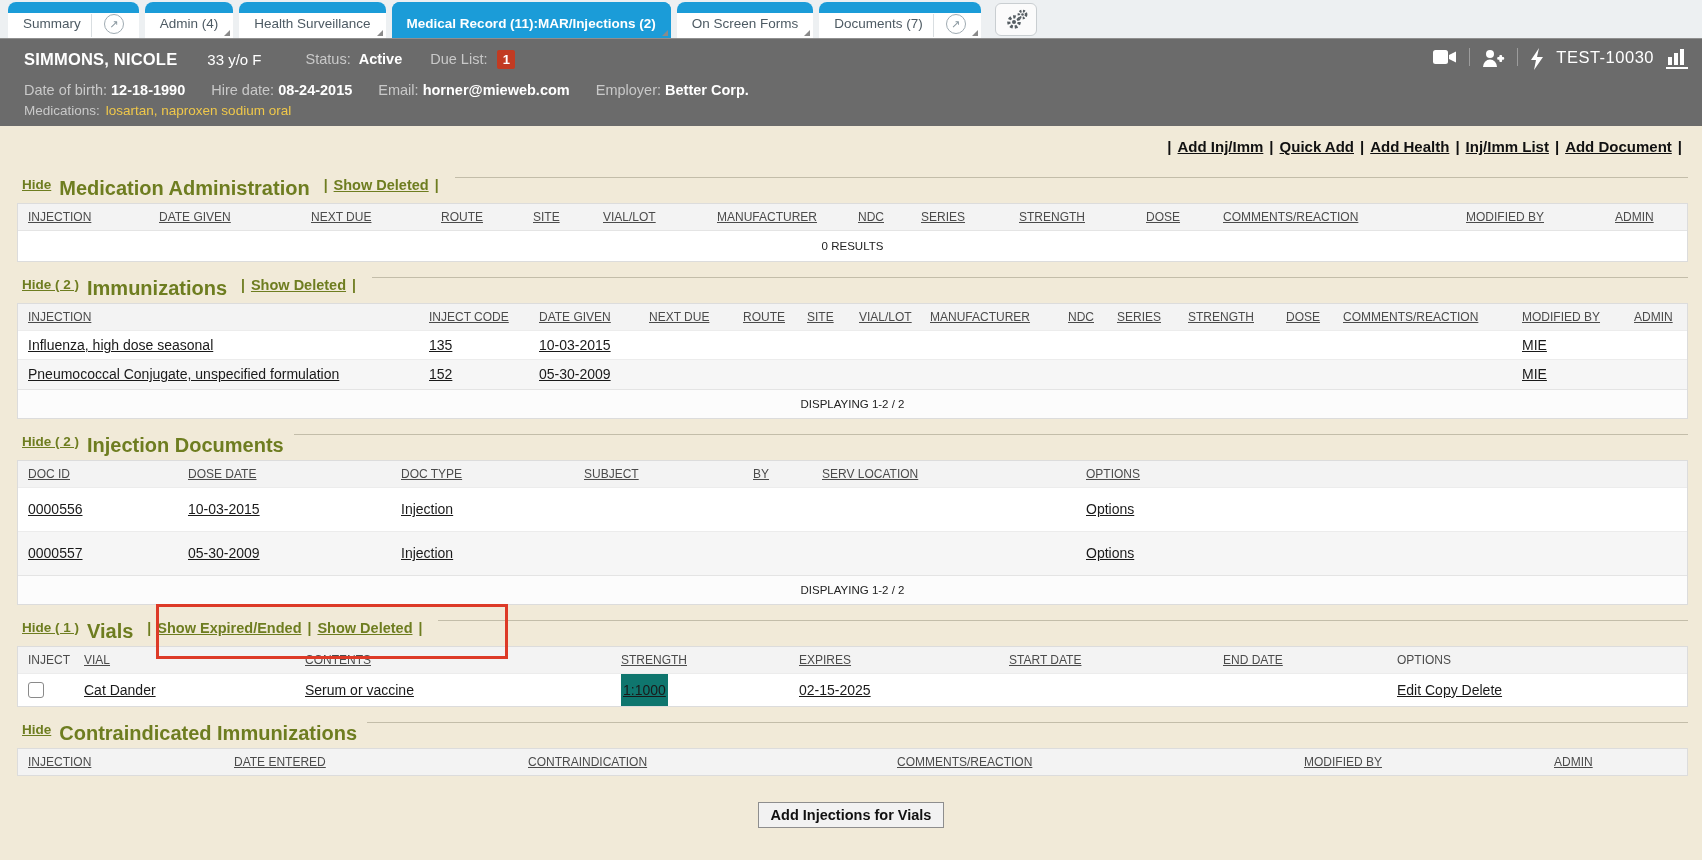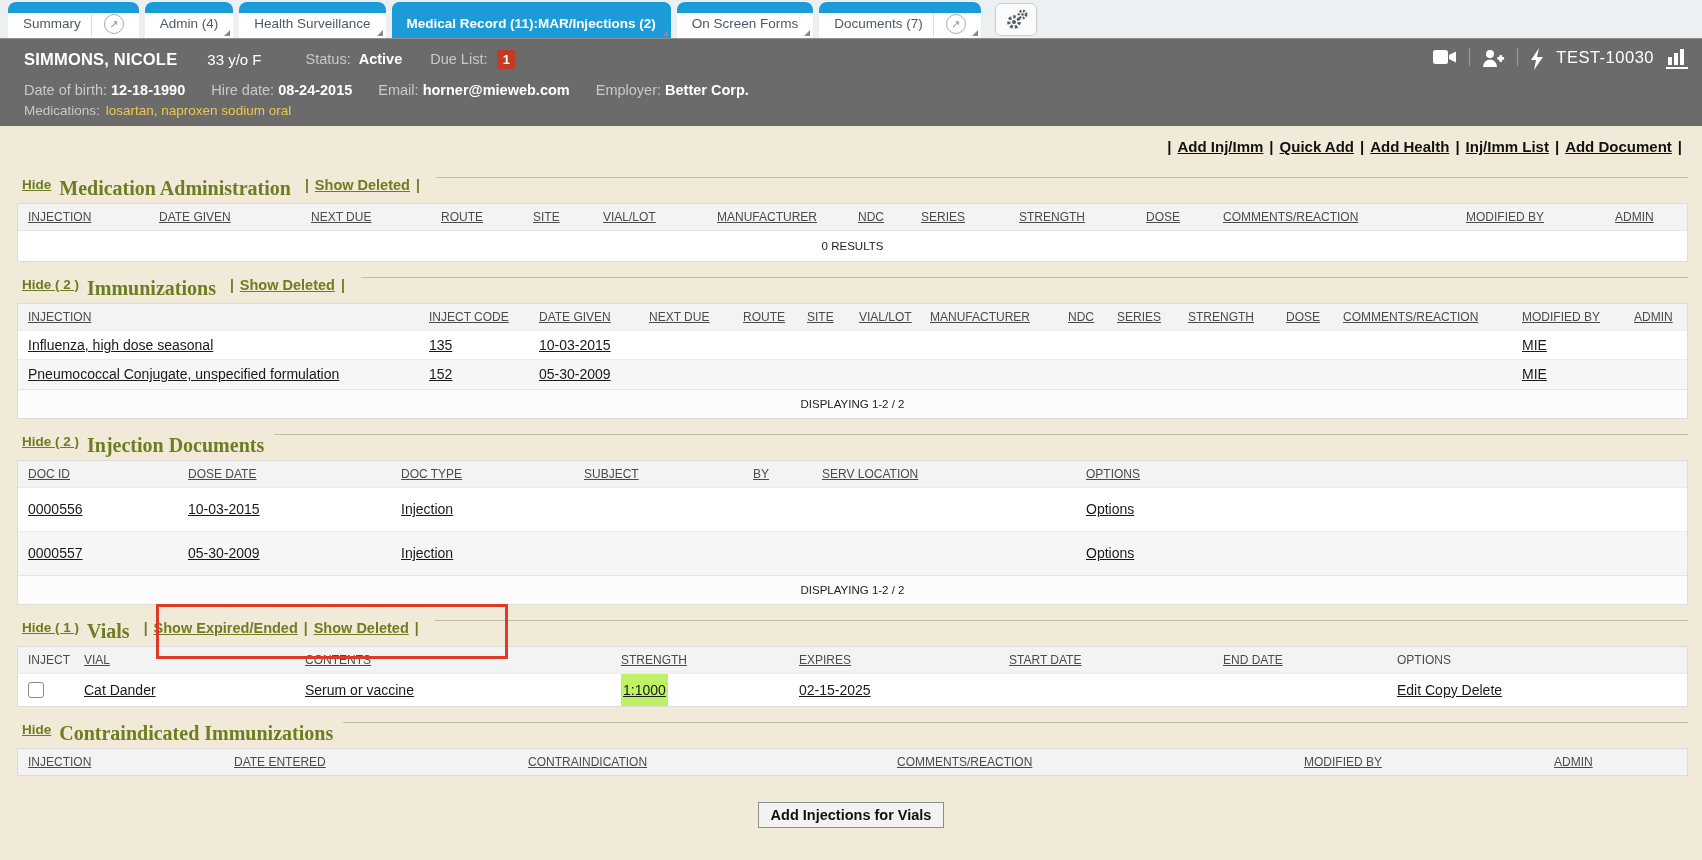--- a/index.html
+++ b/index.html
@@ -46,40 +46,40 @@
   
   .content { padding-top:12px; }
   .actions { display:flex; justify-content:flex-end; align-items:center; padding-right:14px;
              font-weight:bold; font-size:15px; color:#111; margin-bottom:22px; }
   .actions a { color:#111; text-decoration:underline; cursor:pointer; }
   .actions .sep { margin:0 6px; text-decoration:none; }
 
   .section { margin-bottom:15px; position:relative; }
   .sec-head { display:flex; align-items:flex-start; padding:0 14px 3px 22px; }
   .hide-link { color:#6e7d20; font-weight:bold; font-size:13.5px; text-decoration:underline; cursor:pointer; white-space:nowrap; }
-  .sec-title { color:#6e7d20; font-weight:bold; font-size:20px; margin-left:8px; white-space:nowrap;font-family:Liberation Serif, serif; }
+  .sec-title { color:#6e7d20; font-weight:bold; font-size:20px; margin-left:8px; white-space:nowrap; }
   .sec-links { display:flex; align-items:center; margin-left:8px; }
   .sec-links .sep { color:#6e7d20; font-weight:bold; margin:0 6px; font-size:14px; }
   .sec-links a { color:#6e7d20; font-weight:bold; font-size:14.5px; text-decoration:underline; cursor:pointer; white-space:nowrap; }
   .rule { flex:1; border-top:1px solid #c3bda9; margin-left:10px; }
 
   .twrap { margin:0 14px 0 17px; background:#fff; border:1px solid #dcdcdc; }
   table { width:100%; border-collapse:collapse; table-layout:fixed; }
   thead tr { background:#f3f3f3; }
   th { text-align:left; font-weight:normal; font-size:12px; color:#4b4b4b; padding:6px 10px; white-space:nowrap; overflow:hidden; cursor:pointer; }
   th .u { text-decoration:underline; }
   tbody td { font-size:14px; color:#1a1a1a; padding:4px 10px; white-space:nowrap; overflow:hidden; border-top:1px solid #ececec; vertical-align:middle;text-decoration:underline; }
   tbody tr:nth-child(even) { background:#f6f6f6; }
   .sec-immunizations tbody td { height:29px; }
   .sec-injection-documents tbody td { height:44px; }
   .sec-vials tbody td { height:32px; }
   .tfoot { text-align:center; font-size:11.5px; color:#222; padding:8px 0; background:#fcfcfc; border-top:1px solid #e4e4e4; }
   .tfoot.empty { background:#fff; padding:9px 0; }
   .cb { width:16px; height:16px; border:1.5px solid #8a8a8a; border-radius:3px; background:#fff; cursor:pointer; }
-  .hl { background:#bef264; padding:12px 2px; }
+  .hl { background:#0f766e; padding:12px 2px; }
 
   .annotation-box { position:absolute; left:156px; top:-16px; width:352px; height:55px;
                     border:3px solid #dd3a27; z-index:5; pointer-events:none; }
 
   .btnrow { display:flex; justify-content:center; margin:26px 0 14px 0; }
   .pushbtn { font-family:"Liberation Sans","DejaVu Sans",sans-serif; font-size:14.5px; color:#111;
              background:#f2f2f2; border:1px solid #8e8e8e; padding:4px 12px; cursor:pointer;font-weight:bold; }
 </style>
 </head>
 <body>

